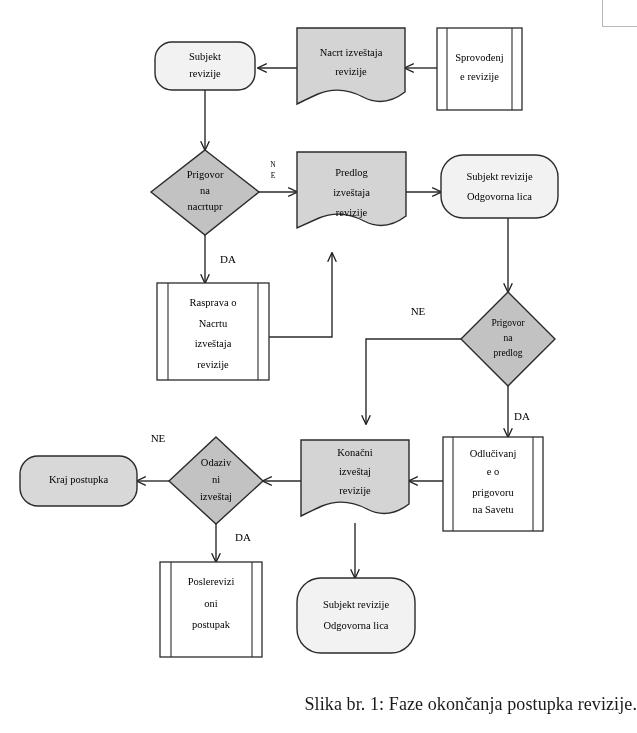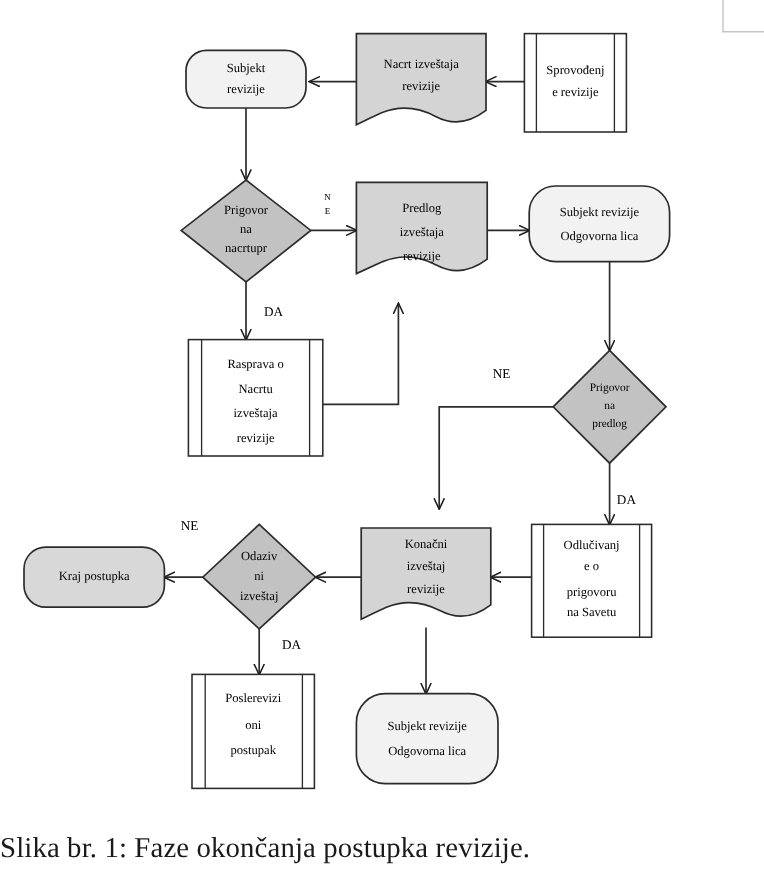--- a/index.html
+++ b/index.html
@@ -40,23 +40,23 @@
     font-family: "Liberation Serif", "DejaVu Serif", serif;
     font-size: 7.5px;
     fill: #000000;
     text-anchor: middle;
   }
   .caption {
     position: absolute;
     left: 0;
     top: 694px;
     width: 637px;
-    text-align: left;
-    font-family: "Liberation Serif", "DejaVu Serif", serif;
-    font-size: 24px;
+    text-align: right;
+    font-family: "Liberation Serif", "DejaVu Serif", serif;
+    font-size: 18px;
     color: #1a1a1a;
     letter-spacing: 0.1px;
   }
   .corner-mark {
     position: absolute;
     left: 602px;
     top: 0px;
     width: 35px;
     height: 26px;
     border-left: 1.5px solid #b9b9b9;

